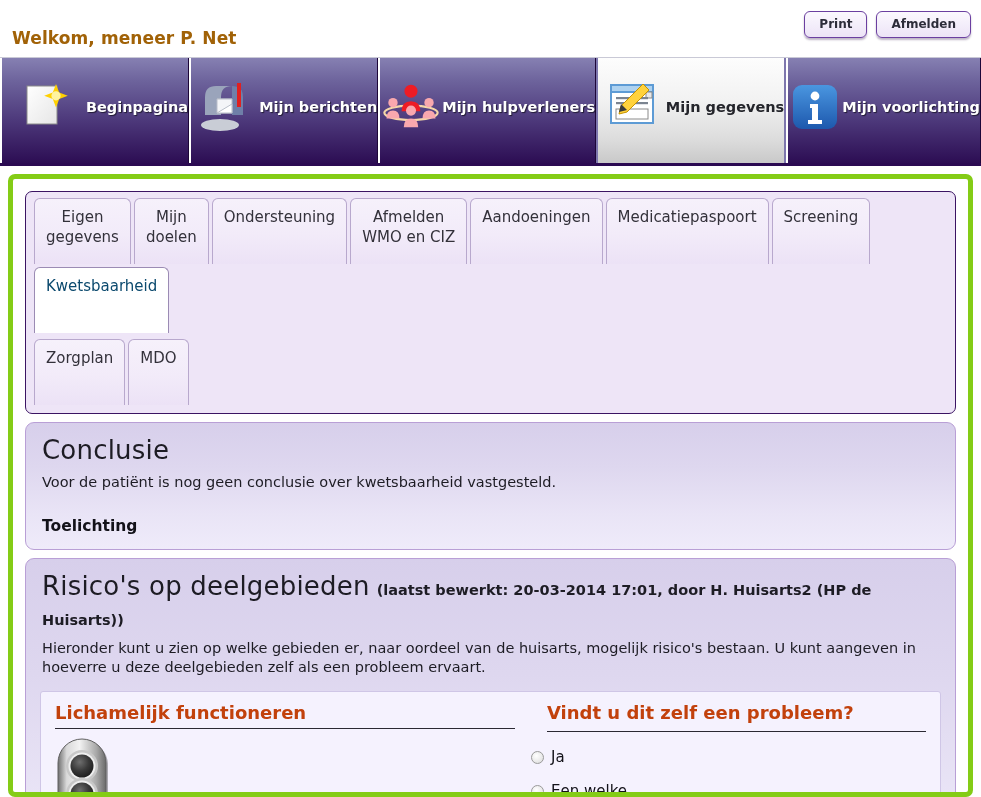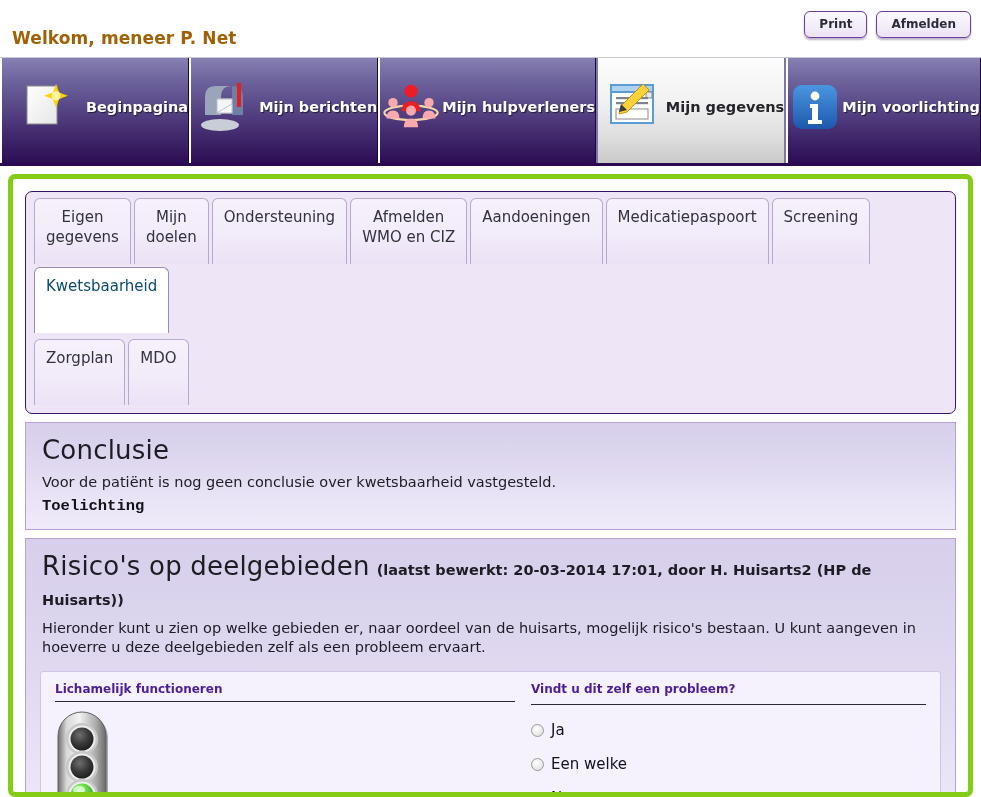--- a/index.html
+++ b/index.html
@@ -147,21 +147,21 @@
   }
   .subtab.active {
     background: #ffffff;
     border-color: #9b8bb4;
     color: #0c4a6e;
   }
 
   
   .panel {
     border: 1px solid #b99fd6;
-    border-radius: 0;
+    border-radius: 9px;
     margin-top: 8px;
     padding: 10px 14px 14px 14px;
     background: linear-gradient(to bottom, #d7cfeb 0%, #ded7ef 35%, #e9e4f6 72%, #efebfa 100%);
   }
   .panel h2 {
     margin: 2px 0 8px 2px;
     font-size: 26px;
     font-weight: normal;
     color: #1d1c24;
     letter-spacing: .2px;
@@ -173,48 +173,47 @@
     margin-left: 7px;
     letter-spacing: 0;
   }
   .panel p {
     margin: 4px 0 0 2px;
     font-size: 14.5px;
     color: #1d1c24;
     line-height: 1.36;
   }
   .panel .subhead {
-    margin: 4px 0 0 2px;
+    margin: 24px 0 0 2px;
     font-size: 15.5px;
     font-weight: bold;
     color: #131219;
-    font-family: Liberation Mono, monospace;
   }
 
   
   .riskrow {
     margin-top: 13px;
     background: #f5f2fe;
     border: 1px solid #cfc6e6;
     border-radius: 3px;
     display: flex;
     padding: 10px 14px 14px 14px;
     min-height: 180px;
   }
   .riskleft { flex: 0 0 460px; }
   .riskright { flex: 1 1 auto; padding-left: 16px; }
   .riskhead {
-    font-size: 12px;
-    font-weight: bold;
-    color: #4c1d95;
+    font-size: 18px;
+    font-weight: bold;
+    color: #c2410c;
     border-bottom: 1px solid #2b2933;
     padding-bottom: 5px;
     margin-bottom: 6px;
   }
-  .riskright .riskhead { padding-bottom: 8px; }
+  .riskright .riskhead { padding-bottom: 8px; margin-left: 16px; }
 
   .radio-item {
     display: flex;
     align-items: center;
     margin-top: 16px;
     font-size: 15px;
     color: #131219;
     cursor: pointer;
   }
   .radio-item:first-of-type { margin-top: 20px; }

